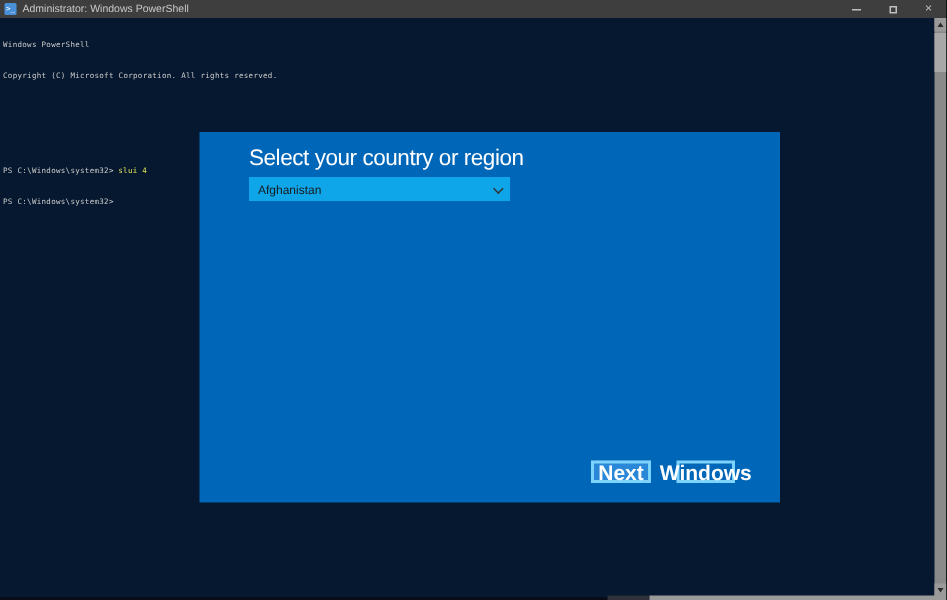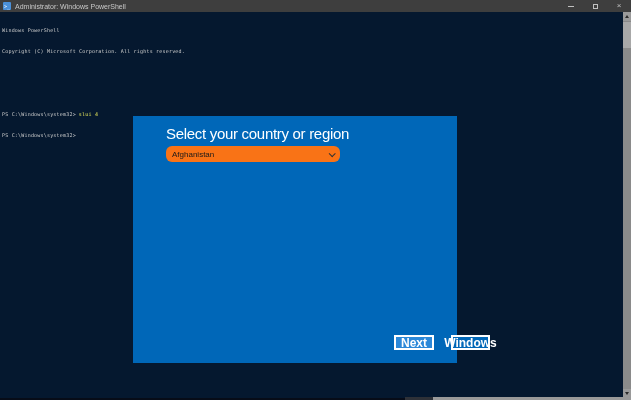--- a/index.html
+++ b/index.html
@@ -35,31 +35,31 @@
   .tri-up { width:0; height:0; border-left:2.5px solid transparent; border-right:2.5px solid transparent; border-bottom:3px solid #2b2b2b; }
   .tri-down { width:0; height:0; border-left:2.5px solid transparent; border-right:2.5px solid transparent; border-top:3px solid #2b2b2b; }
   .scroll-thumb { position:absolute; left:0; top:10px; width:8px; height:26px; background:#a8a8a8; }
 
   
   .bottom-dark { position:absolute; left:0; bottom:0; width:430px; height:2px; background:#070c18; }
   .bottom-darker { position:absolute; left:405px; bottom:0; width:28px; height:3px; background:#2e3138; }
   .bottom-gray { position:absolute; left:433px; bottom:0; width:198px; height:3px; background:#9a9a9a; }
 
   
-  .dialog { position:absolute; left:133px; top:88px; width:324px; height:247px; background:#0067b8;margin-top:28px; }
+  .dialog { position:absolute; left:133px; top:88px; width:387px; height:247px; background:#0067b8; }
   .dialog-heading { position:absolute; left:33px; top:9px; color:#ffffff;
     font-size:15px; letter-spacing:-0.3px; font-weight:400; white-space:nowrap; }
   .dropdown { position:absolute; left:33px; top:30px; width:174px; height:16px;
-    background:#f97316; display:flex; align-items:center; padding:0 6px; cursor:default;border-radius:6px; }
+    background:#0ea5e9; display:flex; align-items:center; padding:0 6px; cursor:default; }
   .dropdown-value { font-size:8px; color:#1a1a1a; flex:1; white-space:nowrap; }
   .chevron-down { width:5px; height:5px; border-right:1.3px solid #333; border-bottom:1.3px solid #333;
     transform:rotate(45deg) translateY(-1px); }
   .btn-row { position:absolute; left:0; top:219px; width:100%; height:15px; }
-  .dlg-btn { position:absolute; height:15px; border:2px solid #ffffff; color:#ffffff;
-    font-size:12px; font-weight:700; display:flex; align-items:center; justify-content:center;
+  .dlg-btn { position:absolute; height:15px; border:2px solid #7dd3fc; color:#ffffff;
+    font-size:14px; font-weight:700; display:flex; align-items:center; justify-content:center;
     font-family:"Liberation Sans", sans-serif; }
   .btn-next { left:261px; width:40px; background:#2b88d8; }
   .btn-cancel { left:318px; width:39px; background:#0067b8; }
 </style>
 </head>
 <body>
 
 <div id="screen">
 
   <div class="titlebar">

